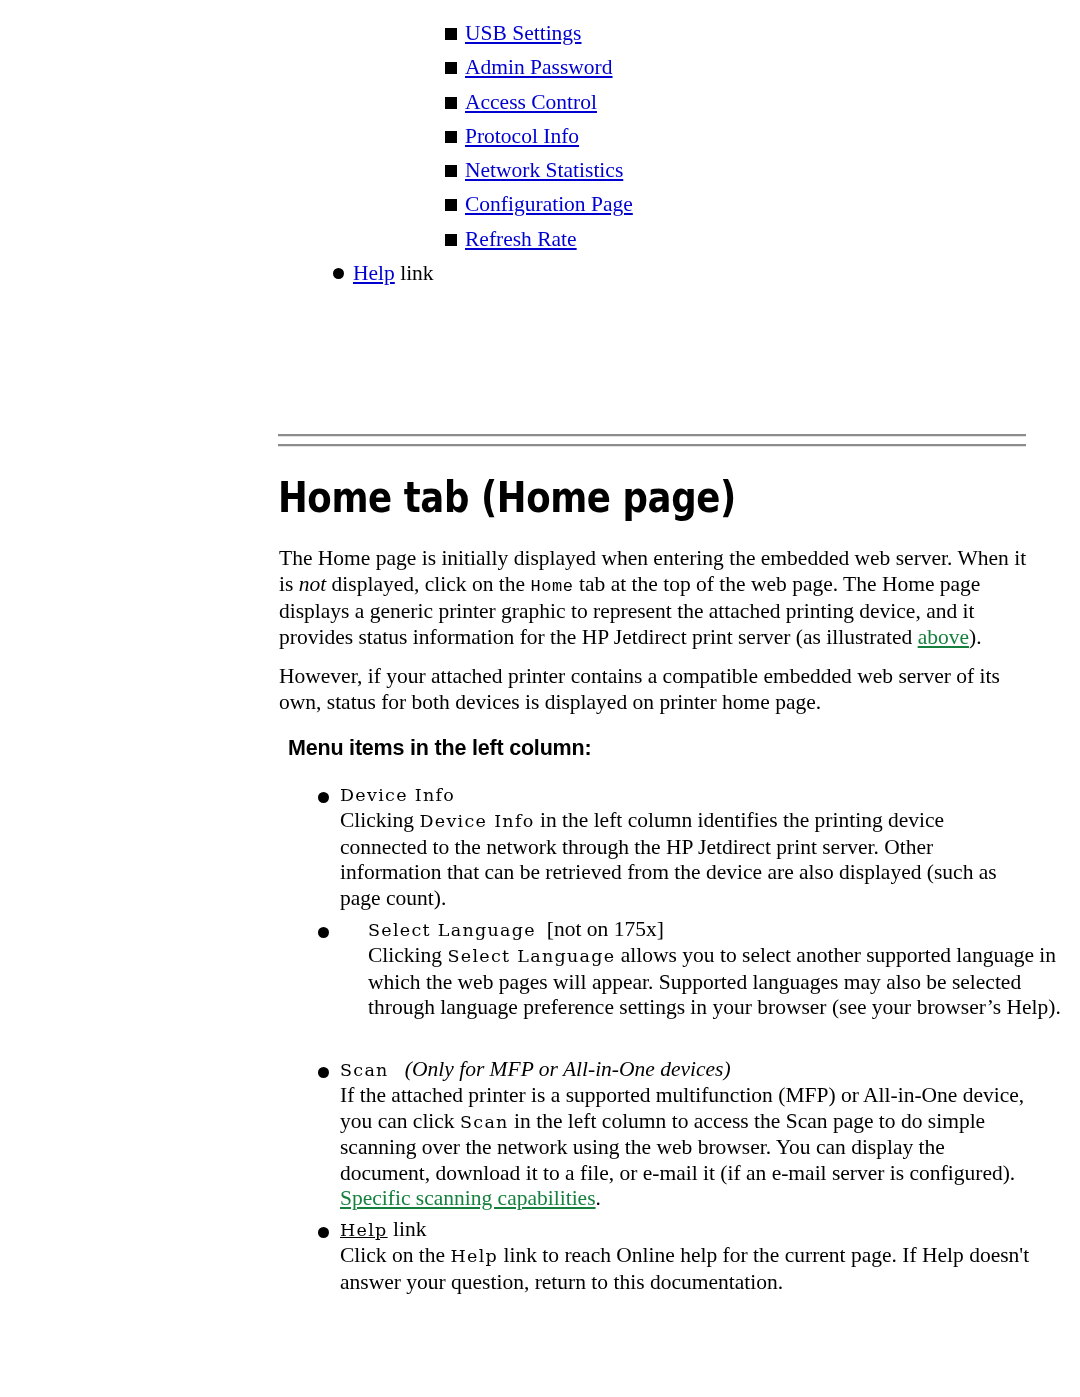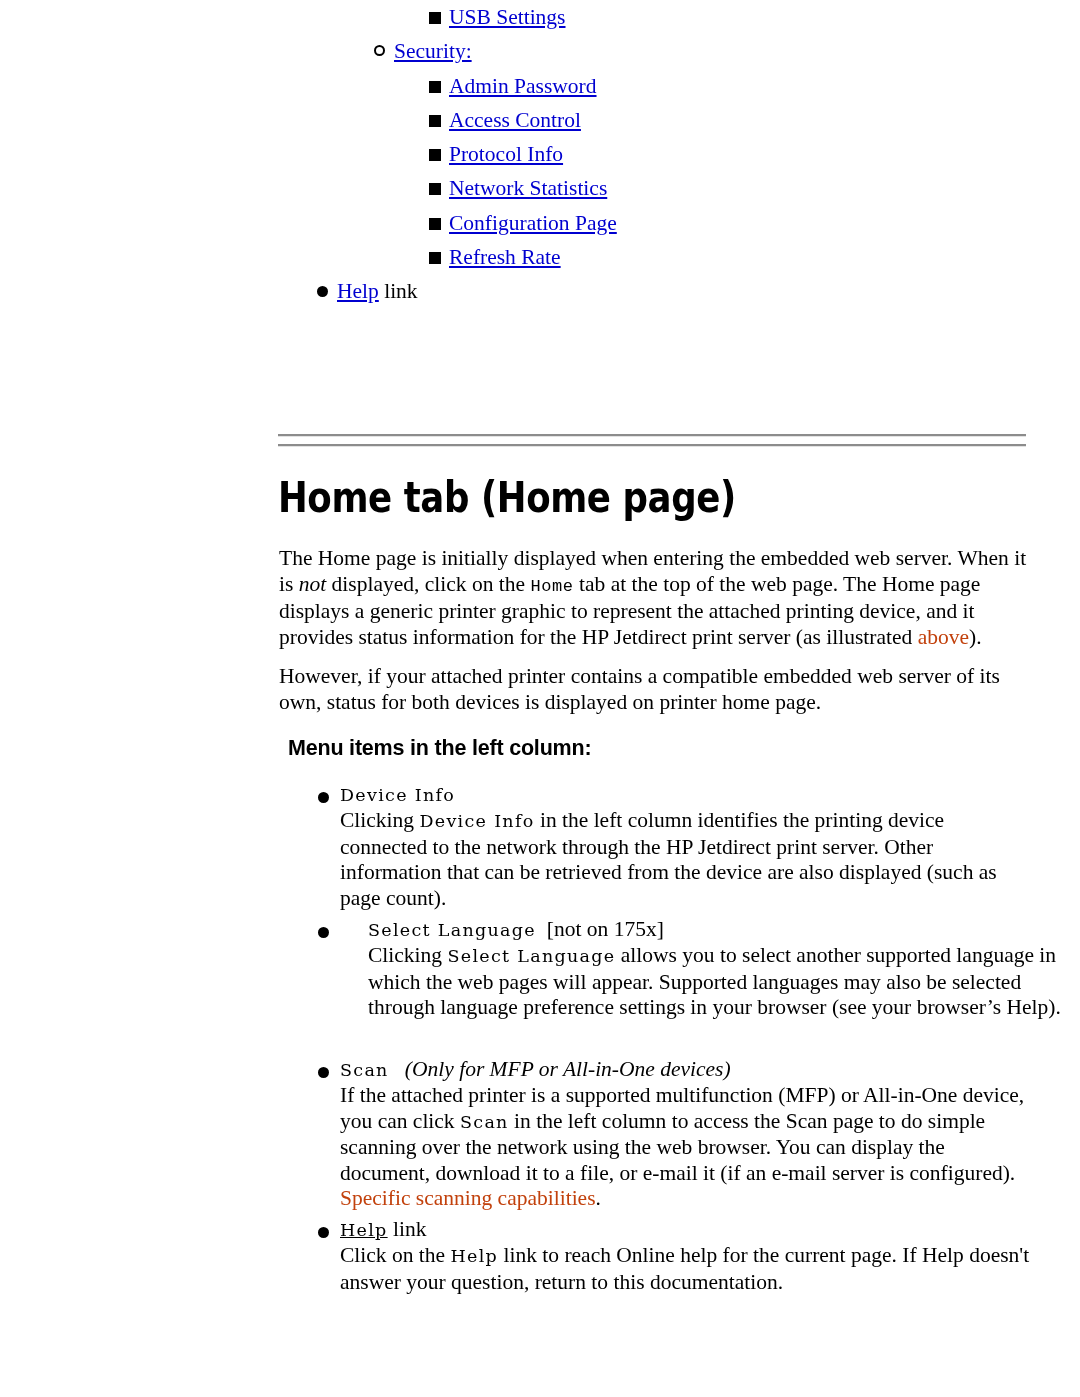--- a/index.html
+++ b/index.html
@@ -25,21 +25,21 @@
   
   .toplist {
     position: absolute;
     left: 0;
     top: 0;
     width: 1080px;
   }
   .toplist ul {
     list-style: none;
     margin: 0;
-    padding: 0;
+    padding: 16px;
   }
   .row {
     position: relative;
     font-size: 21.5px;
     line-height: 34.3px;
     white-space: nowrap;
   }
   .row .marker {
     position: absolute;
     display: inline-block;
@@ -174,45 +174,42 @@
   .code-sm {
     font-family: Liberation Mono, monospace;
     font-size: 17px;
     letter-spacing: 0.6px;
     margin-top: 24px;
   }
   .ital { font-style: italic; }
   .bracket { font-size: 21.5px; }
 
   .u-lnk {
-    color: #c2410c;
+    color: #15803d;
+    text-decoration: underline;
   }
   .u-lnk-black {
     color: #000000;
     text-decoration: underline;
   }
 </style>
 </head>
 <body>
 
 <div class="page">
 
   <div class="toplist">
     <ul>
 
       <li class="row lvl-sq">
         <span class="marker sq"></span>
         <span class="lnk">USB Settings</span>
       </li>
 
 
-      <li class="row lvl-circ">
-        <span class="marker circ"></span>
-        <span class="lnk">Security:</span>
-      </li>
 
       <li class="row lvl-sq">
         <span class="marker sq"></span>
         <span class="lnk">Admin Password</span>
       </li>
 
       <li class="row lvl-sq">
         <span class="marker sq"></span>
         <span class="lnk">Access Control</span>
       </li>

